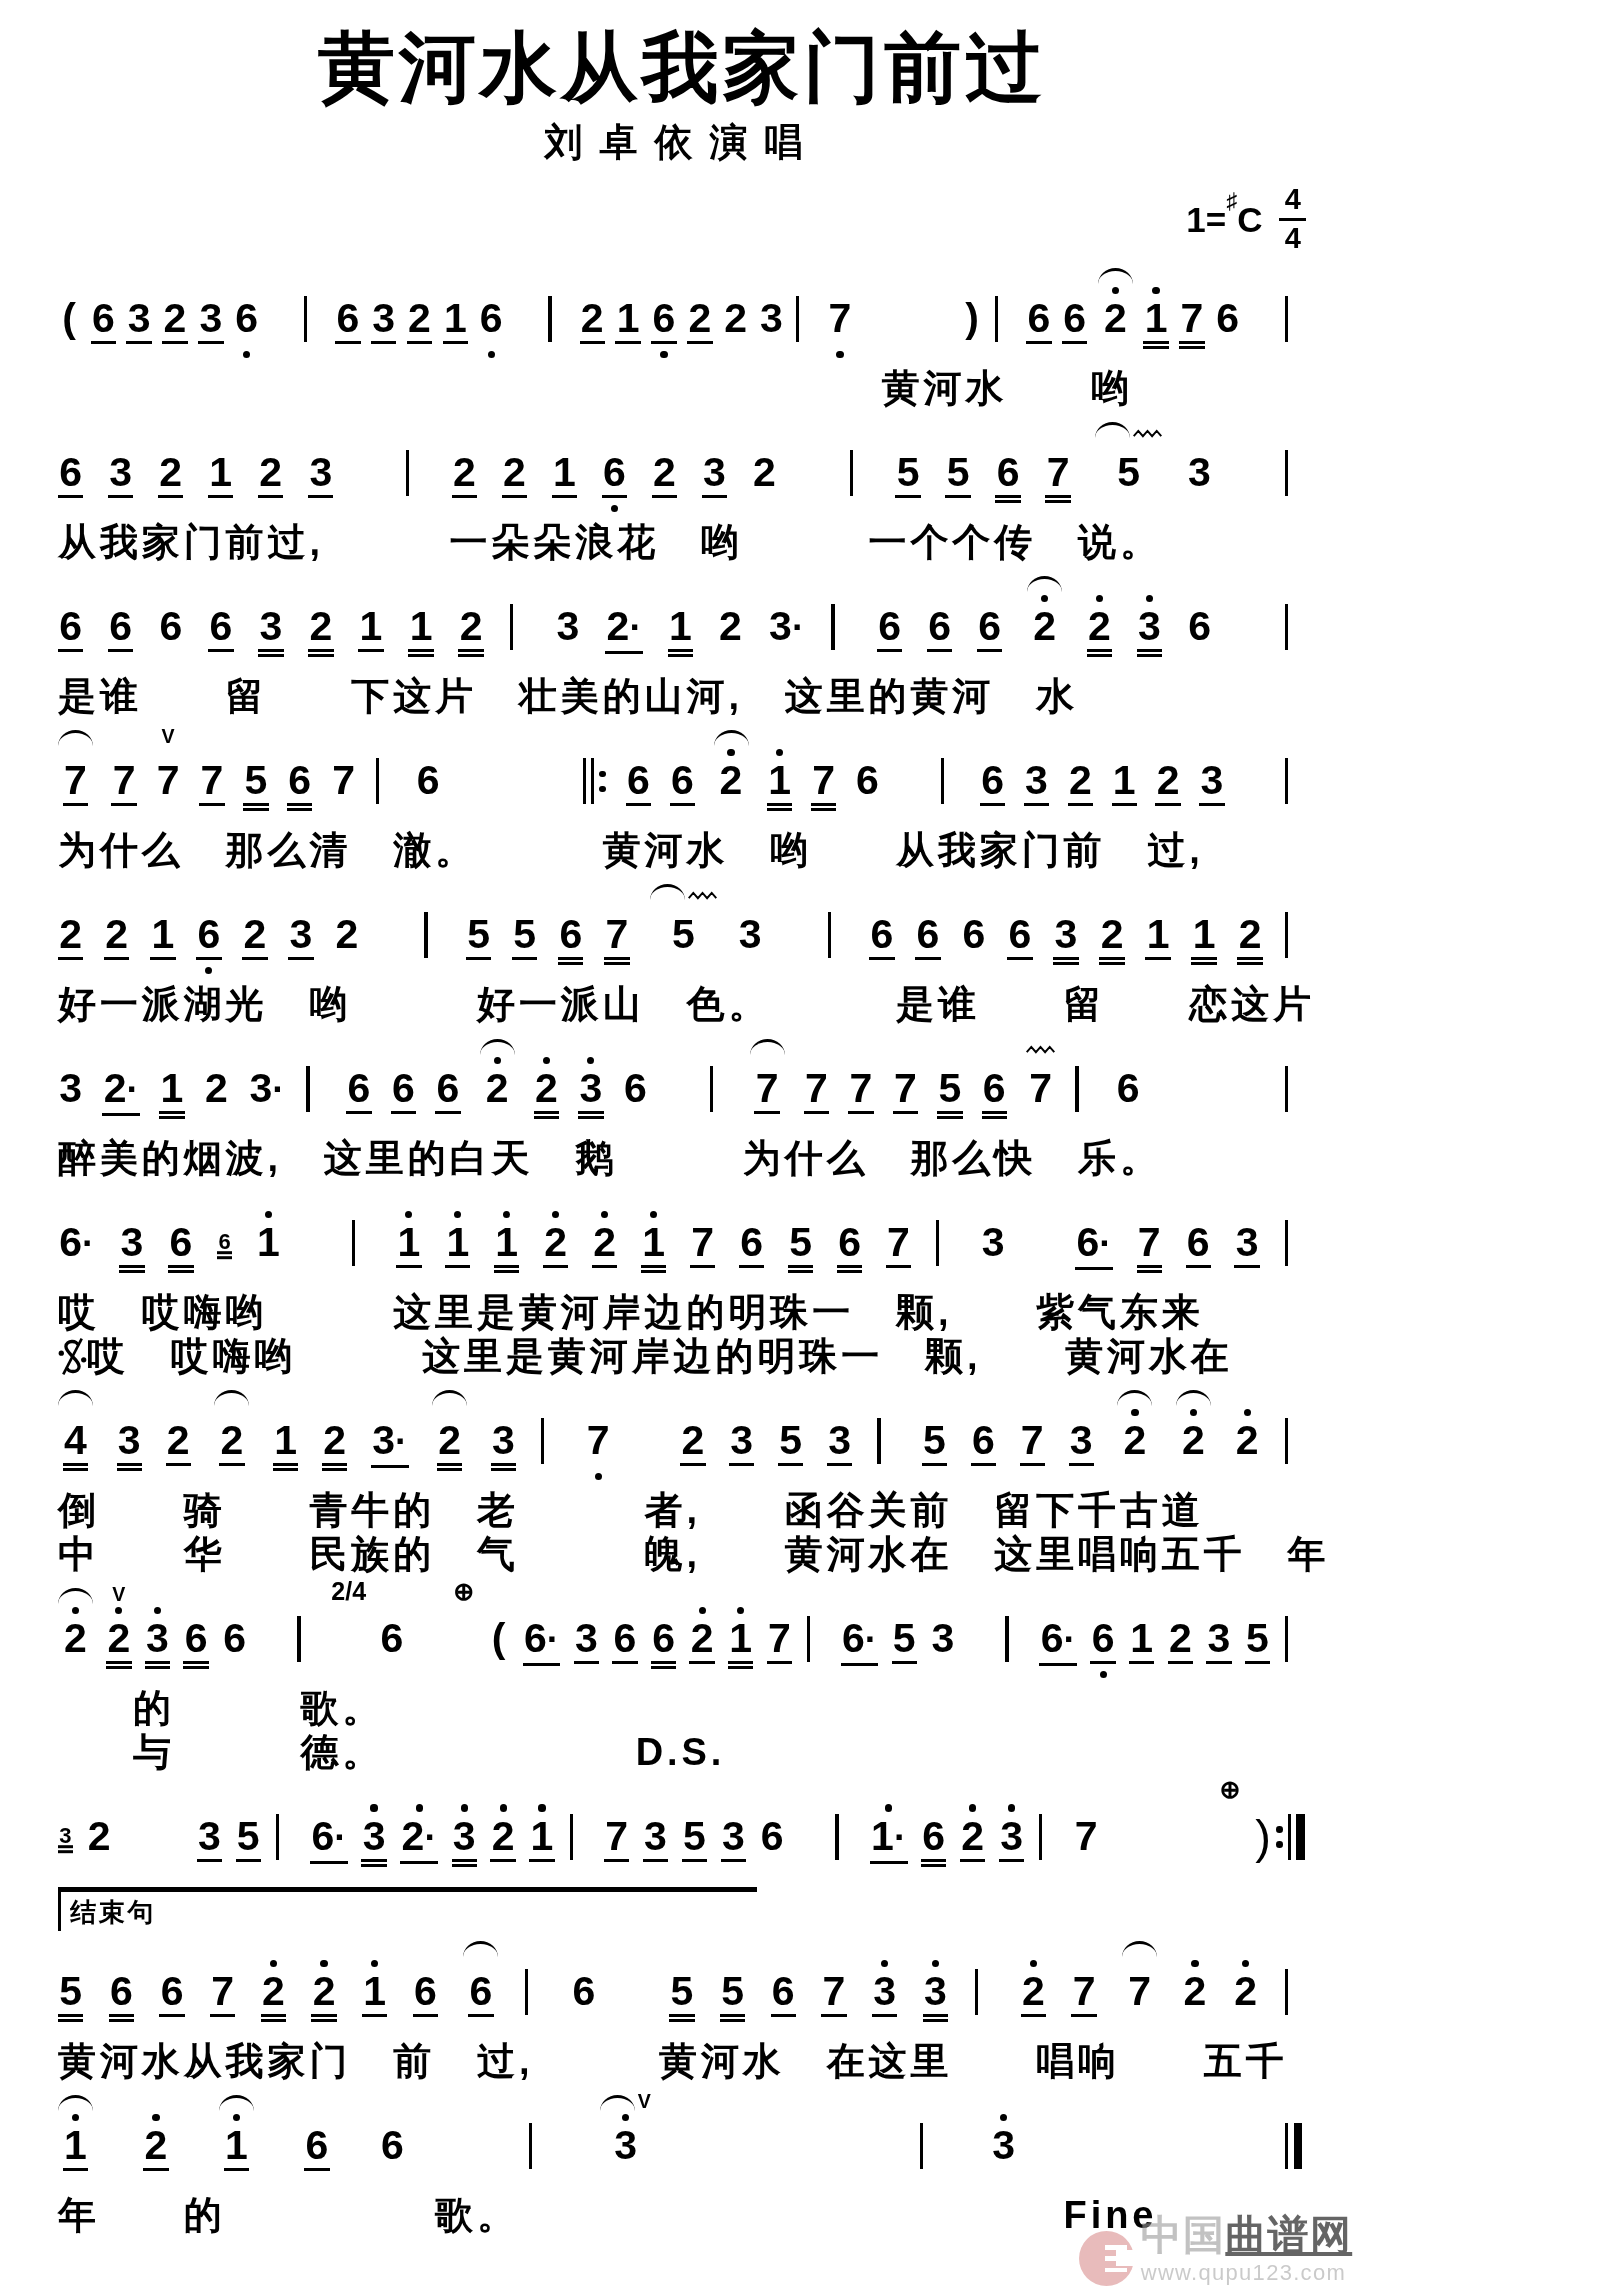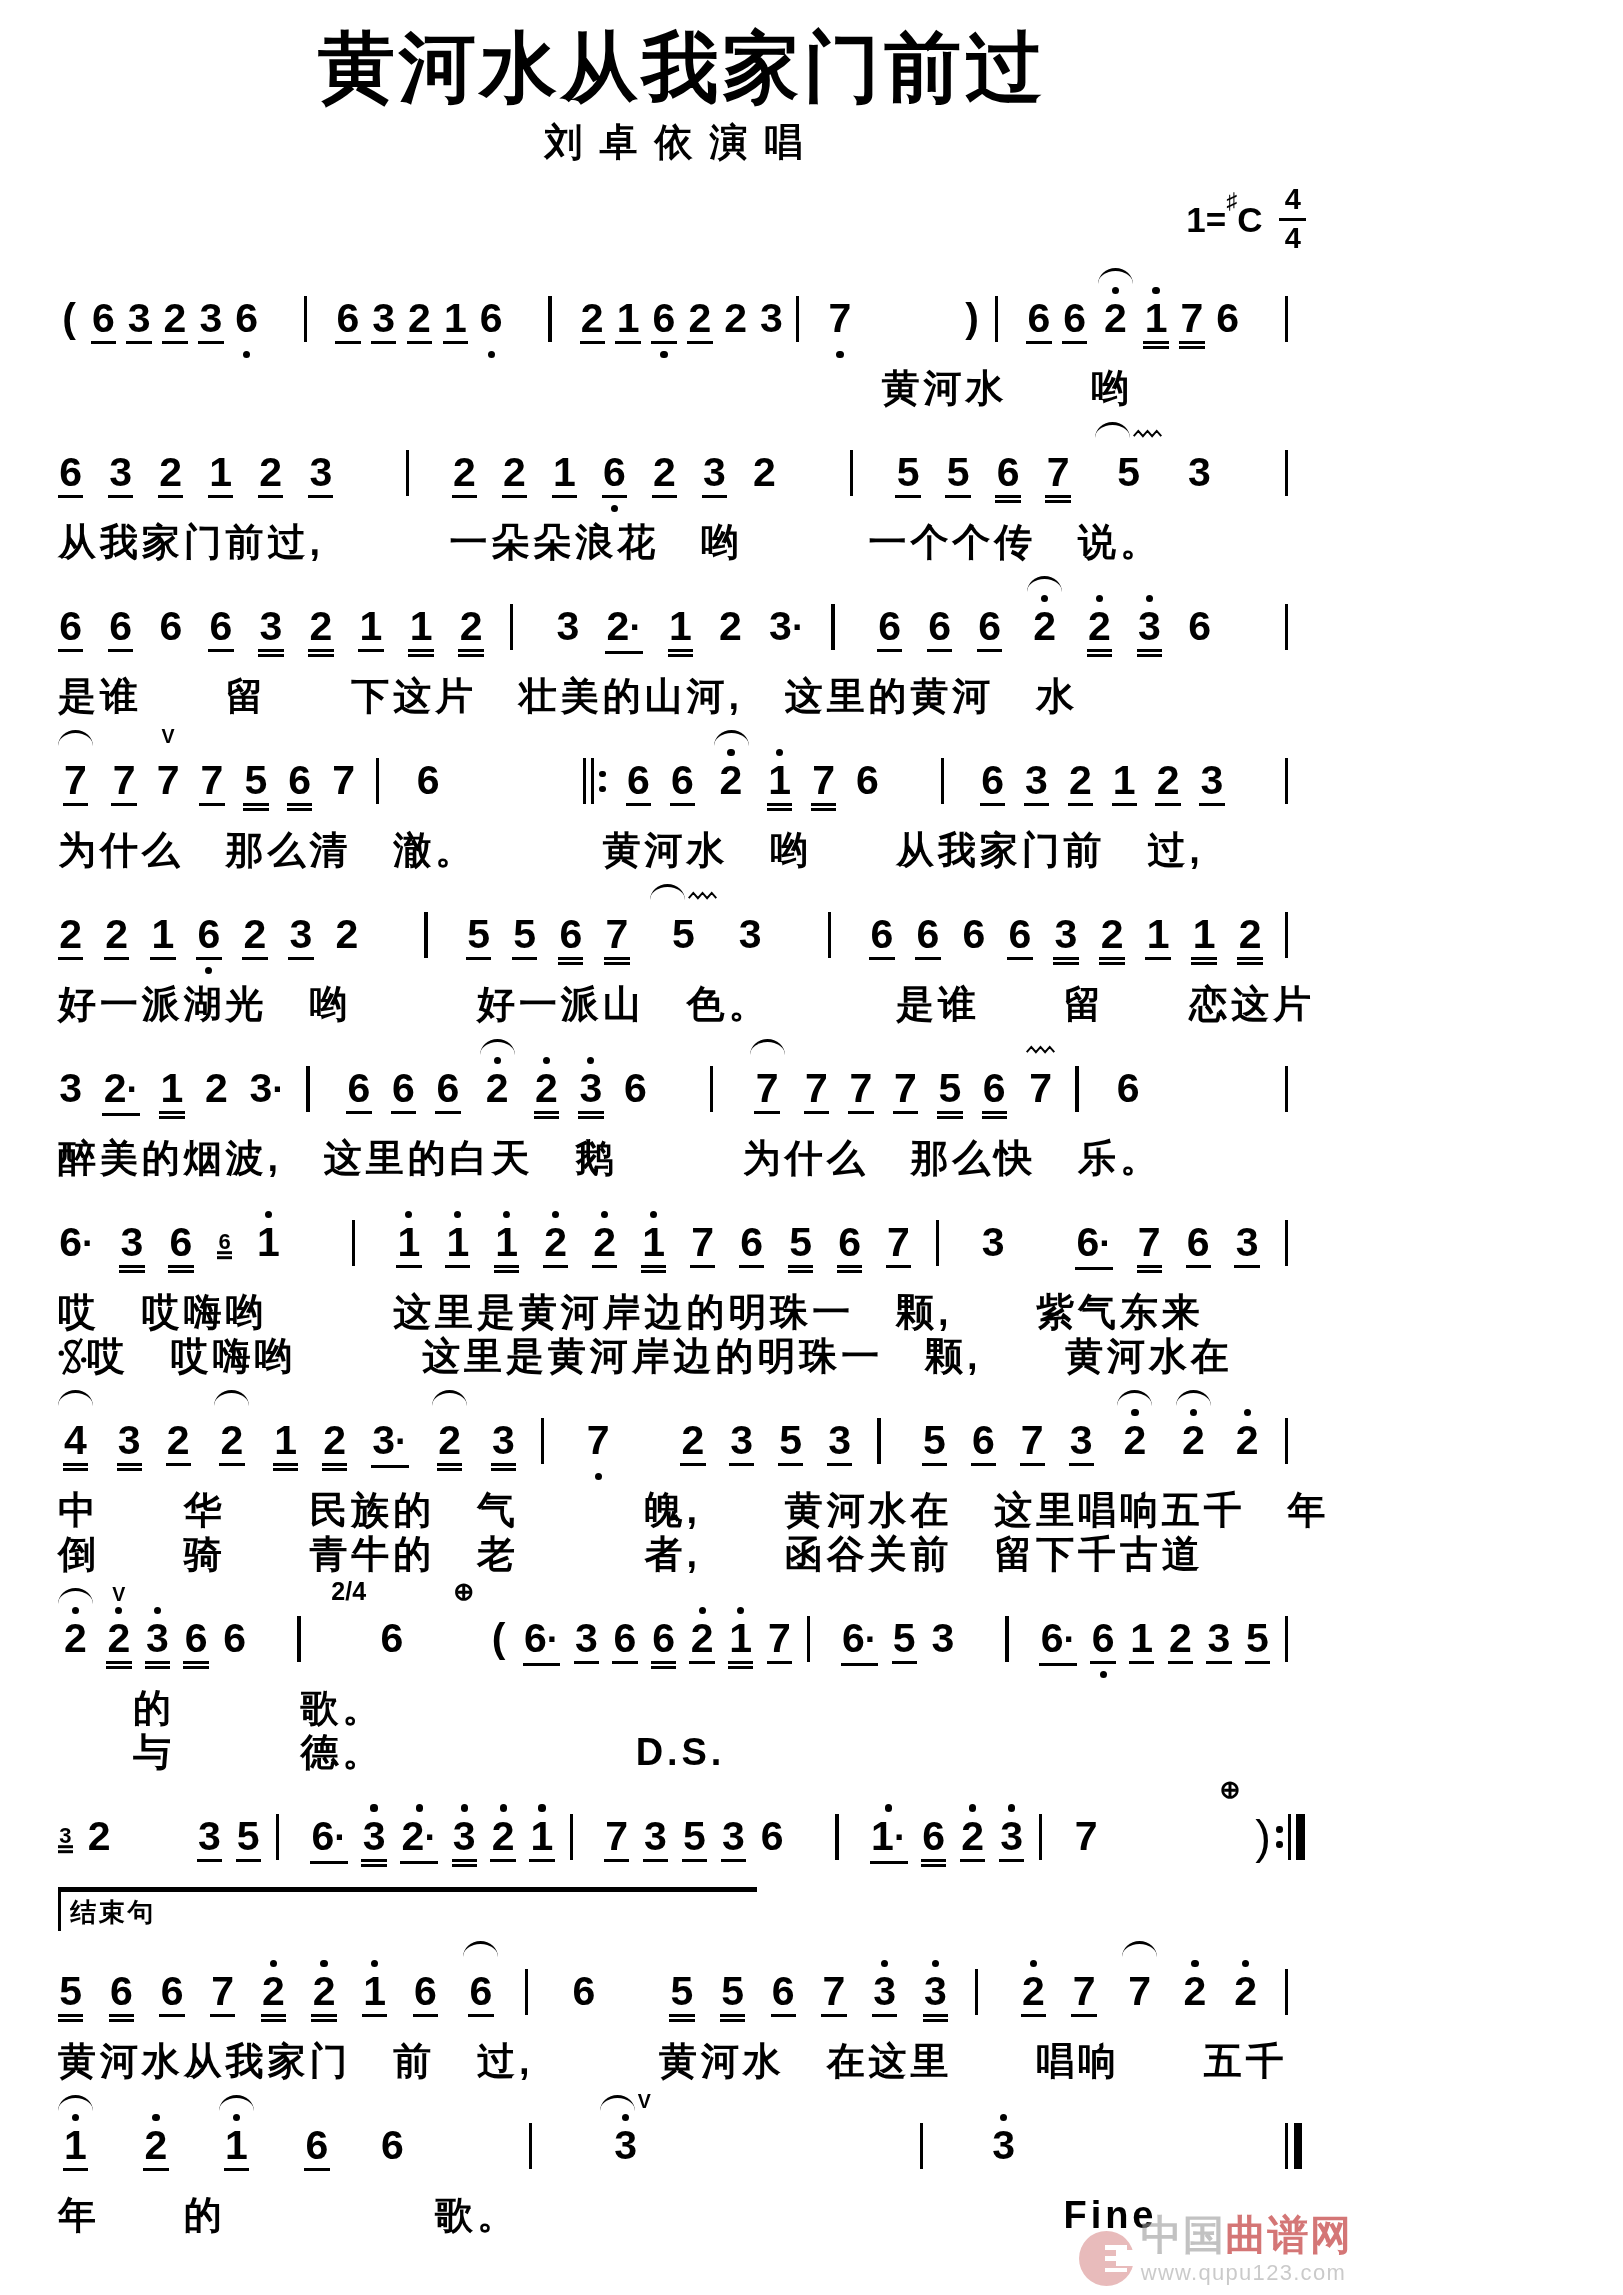--- a/index.html
+++ b/index.html
@@ -58,21 +58,21 @@
   .endwrap{border-top:5.2px solid #000;width:56%;margin-bottom:1.3px;}
   .endlabel{display:inline-block;border-left:3.3px solid #000;padding:2.6px 0 1.3px 9.2px;
             font-size:26px;font-weight:700;letter-spacing:2.6px;text-align:center;}
 
   
   .wm{position:absolute;right:11.8px;bottom:9.2px;display:flex;align-items:flex-end;gap:6.5px;opacity:.6;}
   .wm-logo{position:relative;width:55px;height:55px;border-radius:50%;background:#d98f8f;}
   .wm-logo .cut{position:absolute;right:-3.9px;top:19.6px;width:22px;height:15.7px;background:#fff;}
   .wm-logo .b{position:absolute;left:26px;width:22px;height:4.6px;background:#fff;}
   .wm-text .l1{font-size:41px;font-weight:700;color:#9a9a9a;letter-spacing:1.3px;line-height:1;}
-  .wm-text .l1 em{font-style:normal;color:#b91c1c;}
+  .wm-text .l1 em{font-style:normal;color:#000000;text-decoration:underline;}
   .wm-text .l2{font-size:22px;color:#a8a8a8;margin-top:3.9px;letter-spacing:1.3px;}
 </style>
 </head>
 <body>
 
 <div class="page">
   <div class="inner">
     <div class="title">黄河水从我家门前过</div>
     <div class="subtitle">刘卓依演唱</div>
 
@@ -1658,22 +1658,22 @@
               <span class="above"></span>
               <span class="da"></span>
               <span class="num">
                 <span class="bars">
                   <i class="bl"></i>
                 </span>
               </span>
               <span class="db"></span>
             </span>
           </div>
+          <div class="lyrics"><span>倒　　骑　　青牛的　老　　　者,　　函谷关前　留下千古道</span></div>
           <div class="lyrics"><span>中　　华　　民族的　气　　　魄,　　黄河水在　这里唱响五千　年</span></div>
-          <div class="lyrics"><span>倒　　骑　　青牛的　老　　　者,　　函谷关前　留下千古道</span></div>
         </div>
         <div class="system">
           <div class="notes-row">
             <span class="tok">
               <span class="above">
                 <span class="arc"></span>
               </span>
               <span class="da">
                 <span class="odot"></span>
               </span>

